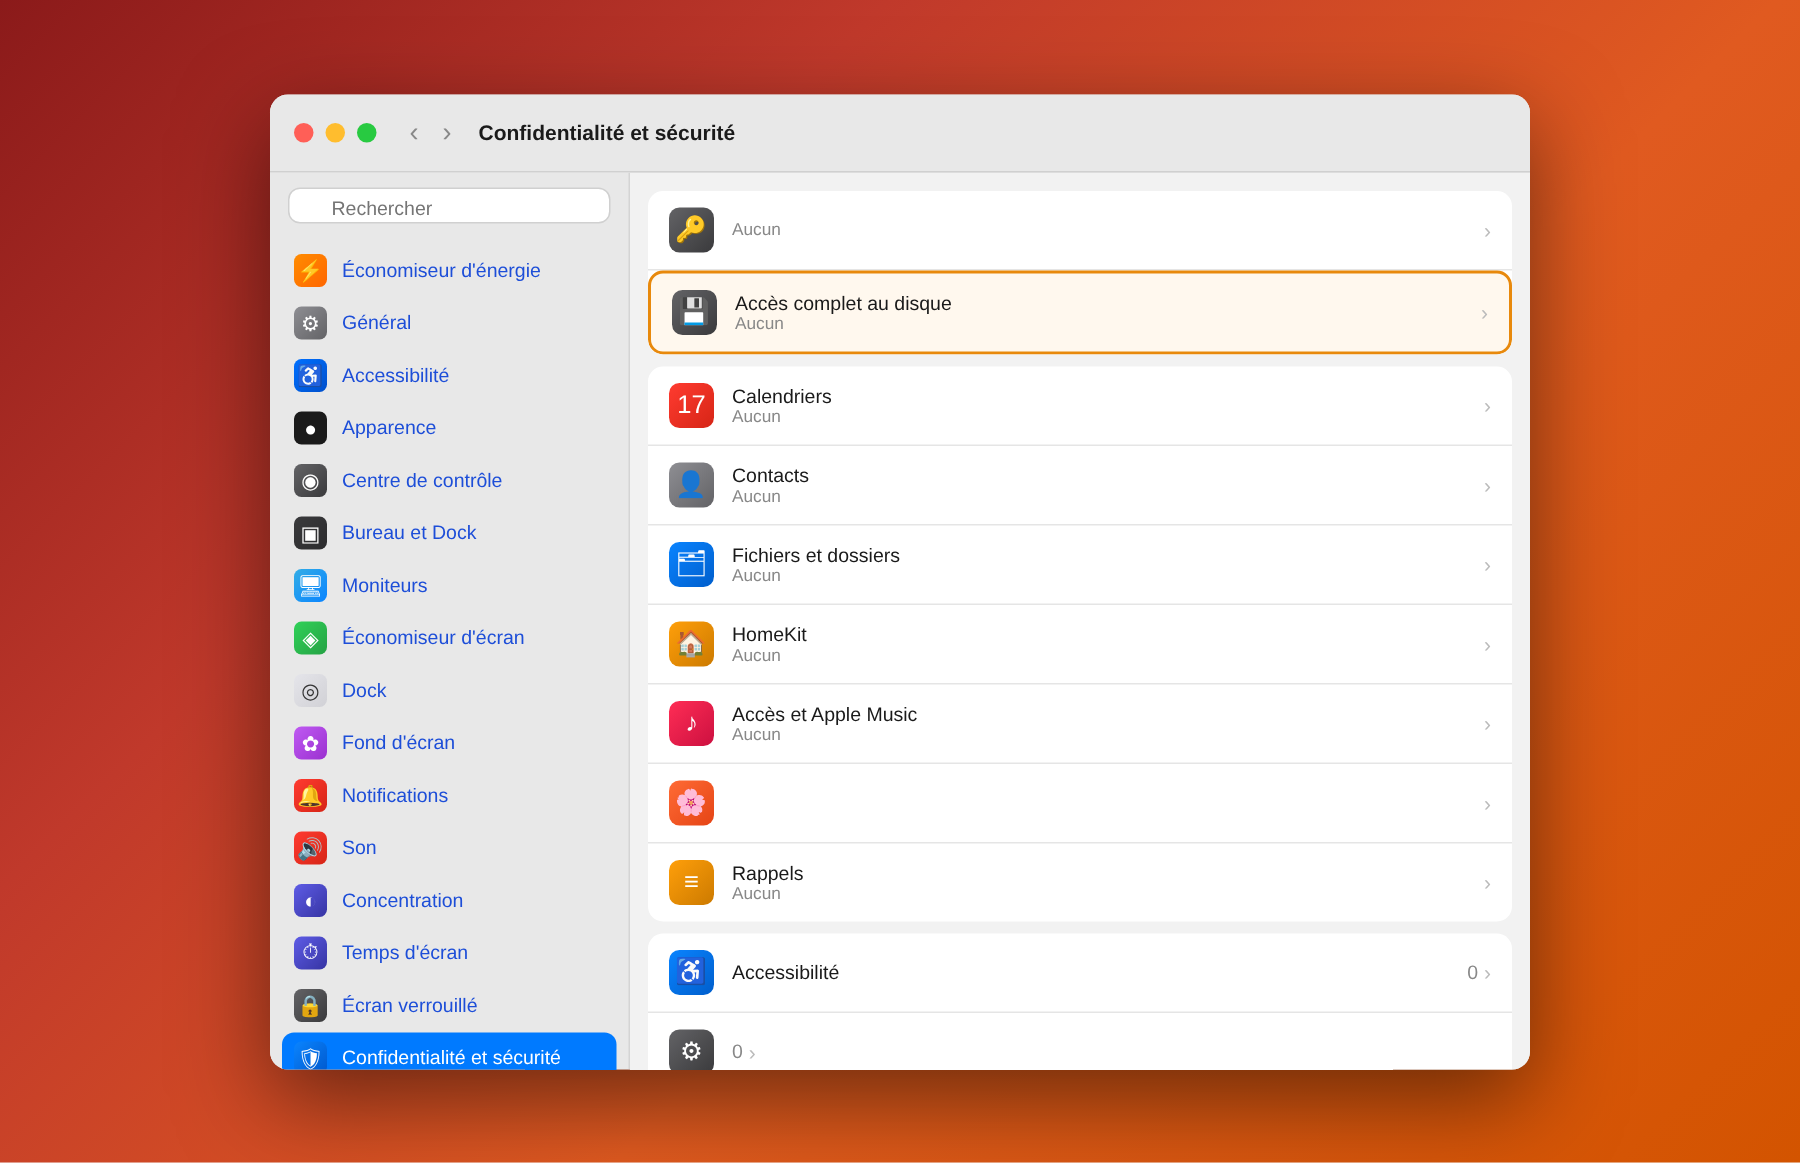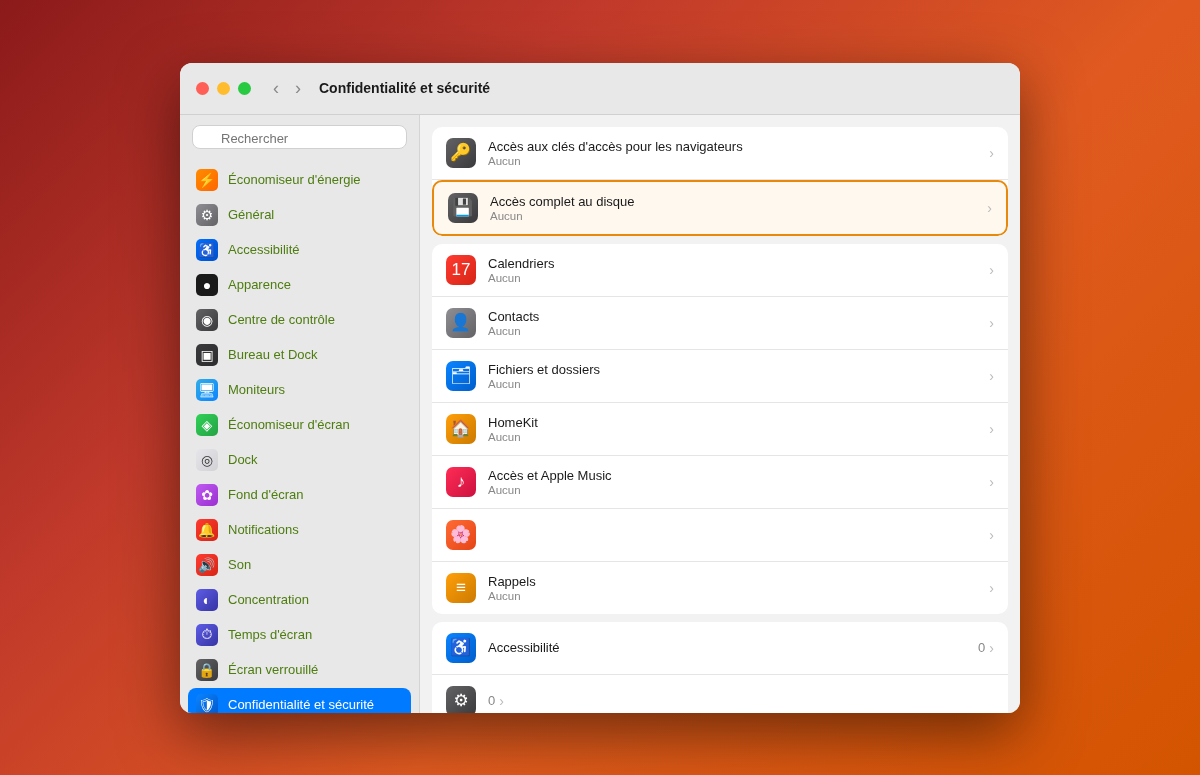--- a/index.html
+++ b/index.html
@@ -158,21 +158,21 @@
       flex-shrink: 0;
       display: flex;
       align-items: center;
       justify-content: center;
       font-size: 14px;
       color: white;
     }
 
     .sidebar-item-label {
       font-size: 13px;
-      color: #4d7c0f;
+      color: #1d4ed8;
       white-space: nowrap;
       overflow: hidden;
       text-overflow: ellipsis;
     }
 
     
     .icon-energy { background: linear-gradient(135deg, #FF8C00, #FF6600); }
     .icon-general { background: linear-gradient(135deg, #8E8E93, #636366); }
     .icon-accessibility { background: linear-gradient(135deg, #0070FF, #0050CC); }
     .icon-appearance { background: #1A1A1A; }
@@ -379,21 +379,20 @@
           </div>
         </div>
     </div>
 
     <div class="main-content">
 
     <div class="settings-group">
           <div class="settings-row">
             <div class="settings-row-icon ri-keys">🔑</div>
             <div class="settings-row-text">
-              <div class="settings-row-title">Accès aux clés d'accès pour les navigateurs</div>
               <div class="settings-row-subtitle">Aucun</div>
             </div>
             <div class="settings-row-right">
               <span class="chevron">›</span>
             </div>
           </div>
           <div class="settings-row highlighted">
             <div class="settings-row-icon ri-disk">💾</div>
             <div class="settings-row-text">
               <div class="settings-row-title">Accès complet au disque</div>

